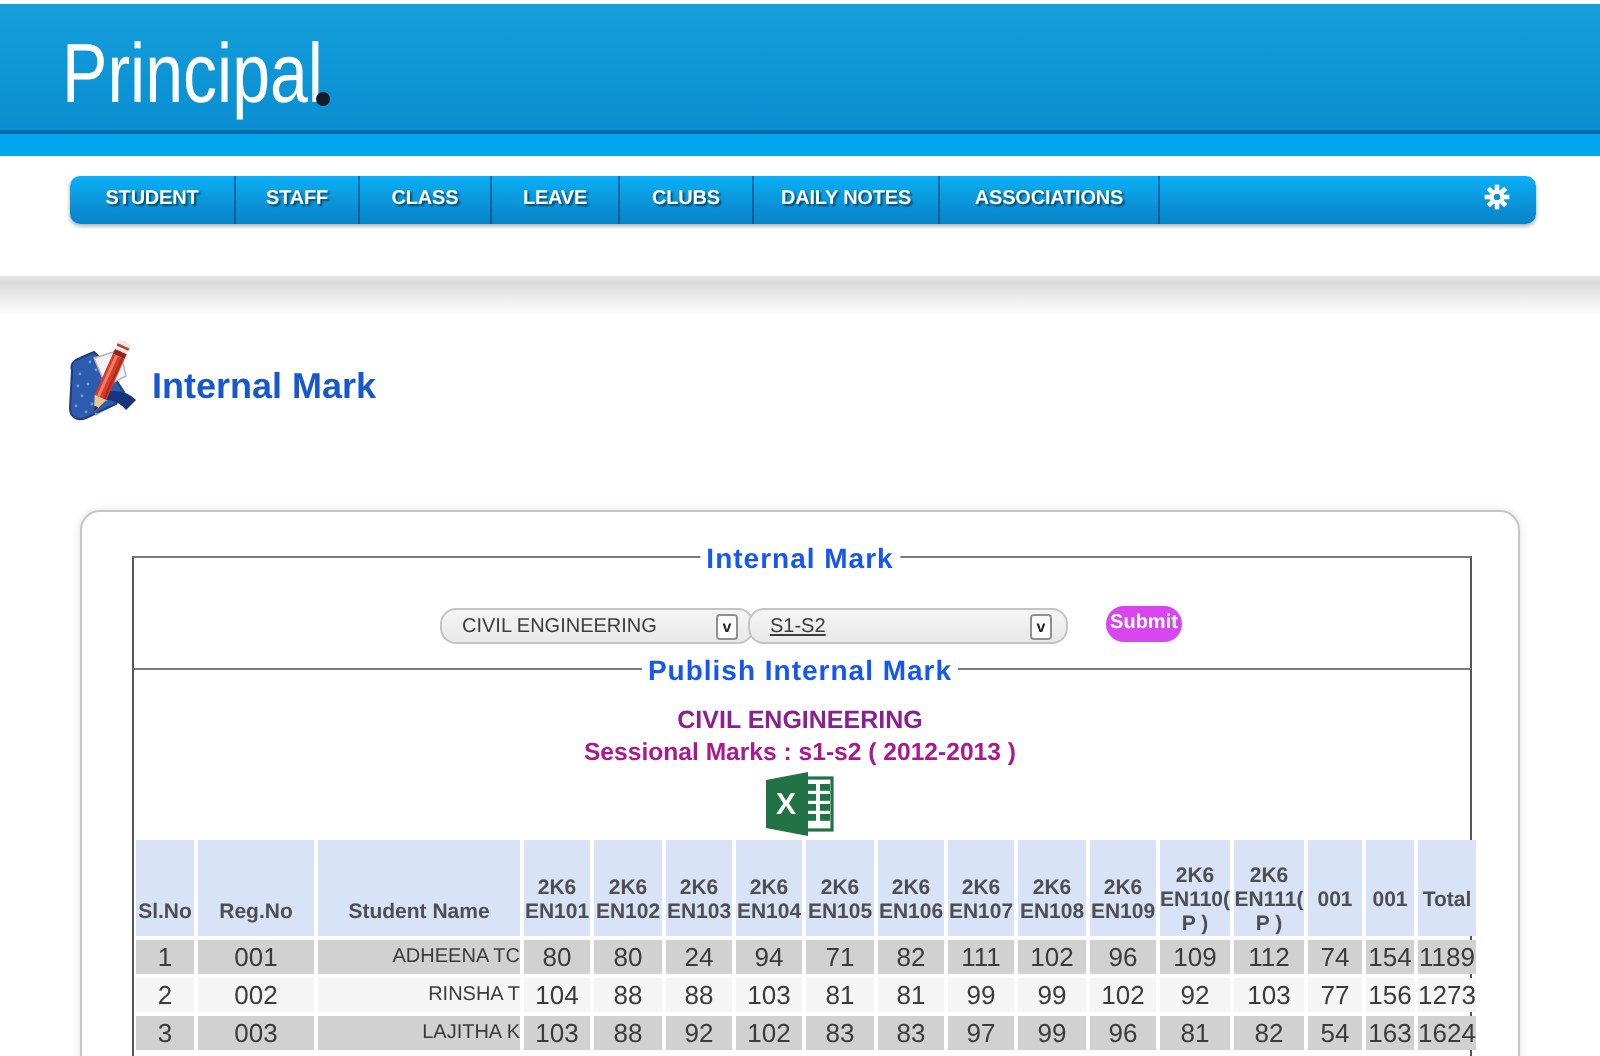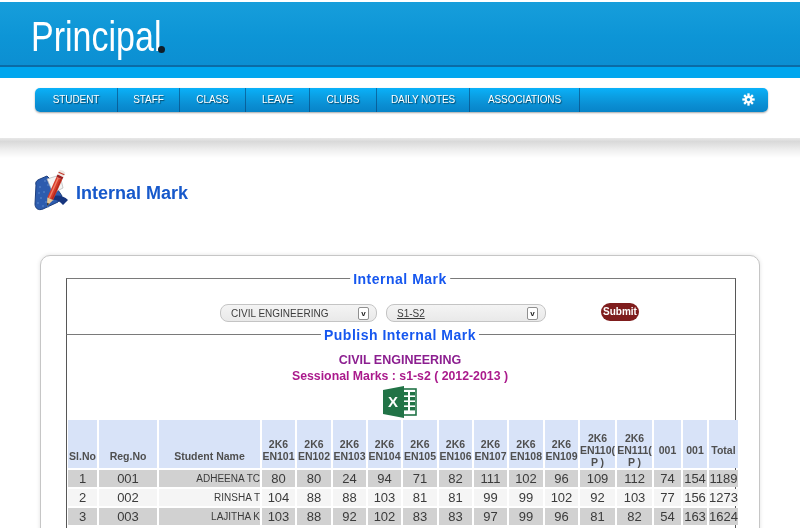--- a/index.html
+++ b/index.html
@@ -7,44 +7,44 @@
 .hdr { position:absolute; left:0; top:2px; width:800px; height:63px;
   background:linear-gradient(180deg,#179edb 0%, #0d95d6 55%, #0c8fd2 100%); }
 .hdr .logo { position:absolute; left:31px; top:5px; font-size:42px; line-height:60px; color:#fff;
   transform:scaleX(0.81); transform-origin:0 0; white-space:nowrap; }
 .dot { position:absolute; left:158px; top:44px; width:7px; height:7px; border-radius:50%; background:#101d28; }
 .hdrline { position:absolute; left:0; top:65px; width:800px; height:2px; background:#0b6ba5; }
 .strip { position:absolute; left:0; top:67px; width:800px; height:11px; background:#00a6ee; }
 .nav { position:absolute; left:35px; top:88px; width:733px; height:24px; border-radius:5px;
   background:linear-gradient(180deg,#0ab1f9 0%, #0b9fe3 35%, #0a8ed3 70%, #0784c8 100%);
   box-shadow:0 1px 2px rgba(0,0,0,0.35); display:flex; }
-.nav a { display:block; height:24px; line-height:24px; text-align:center; color:#fff; font-weight:normal;
+.nav a { display:block; height:24px; line-height:24px; text-align:center; color:#fff; font-weight:bold;
   font-size:10px; letter-spacing:-0.1px; text-decoration:none; border-right:1px solid rgba(10,60,110,0.55); text-shadow:1px 1px 1px rgba(0,0,0,0.5); }
 .nav a:last-child { border-right:none; }
 .band { position:absolute; left:0; top:138px; width:800px; height:20px;
   background:linear-gradient(180deg,#e8e8e8 0%, #d9d9d9 18%, #efefef 60%, #ffffff 100%); }
 .h1icon { position:absolute; left:32px; top:167px; }
 .h1 { position:absolute; left:76px; top:184px; font-size:18px; line-height:18px; font-weight:bold; color:#1759cb; }
 .panel { position:absolute; left:40px; top:255px; width:720px; height:290px; background:#fff;
   border:1px solid #c6c6c6; border-radius:10px; box-shadow:0 0 4px rgba(0,0,0,0.12); }
 .fs { position:absolute; border:1px solid; border-color:#7a7a7a #575757 #7a7a7a #575757; }
 .fs1 { left:66px; top:278px; width:670px; height:56px; border-bottom:none; }
 .fs2 { left:66px; top:334px; width:670px; height:210px; border-bottom:none; }
 .legend { position:absolute; transform:translateX(-50%); left:400px; background:#fff; padding:0 3px;
   color:#1657ef; font-weight:bold; font-size:14px; letter-spacing:0.5px; line-height:14px; white-space:nowrap; }
 .lg1 { top:272px; }
 .lg2 { top:328px; }
 .sel { position:absolute; height:18px; border:1px solid #c4c4c4; border-radius:8px;
   background:linear-gradient(180deg,#f4f4f4,#e9e9e9); font-size:10px; color:#3c3c3c; line-height:17px; padding-left:10px; }
 .sel .arr { position:absolute; right:7px; top:2px; width:11px; height:13px; border:1px solid #909090; border-radius:2px;
   background:#fff; text-align:center; line-height:11px; font-size:8px; font-weight:bold; color:#222; padding:0; }
 .sel1 { left:220px; top:304px; width:157px; }
-.sel2 { left:386px; top:304px; width:160px;text-decoration:underline; }
+.sel2 { left:374px; top:304px; width:160px;text-decoration:underline; }
 .submit { position:absolute; left:553px; top:303px; width:38px; height:18px; border-radius:9px;
-  background:#7f1d1d; color:#fff; font-weight:bold; font-size:10px; text-align:center; line-height:18px;margin-left:48px; }
+  background:#d946ef; color:#fff; font-weight:bold; font-size:10px; text-align:center; line-height:18px; }
 .t1 { position:absolute; left:0; top:353px; width:800px; text-align:center; font-size:12.5px; font-weight:bold; color:#8c1f90; }
 .t2 { position:absolute; left:0; top:369px; width:800px; text-align:center; font-size:12.3px; font-weight:bold; color:#aa1a8c; }
 .xlicon { position:absolute; left:383px; top:386px; }
 table.mk { position:absolute; left:66px; top:418px; border-collapse:separate; border-spacing:2px;
   font-size:13px; color:#3b3b3b; table-layout:fixed; }
 table.mk td { text-align:center; overflow:hidden; }
 table.mk .hd td { background:#d8e3f8; font-weight:bold; color:#4f4f4f; font-size:10.5px; line-height:12px; }
 table.mk .hrow td { height:38px; padding-top:12px; }
 table.mk .mrow td { height:12px; font-size:10.5px; }
 table.mk .gr td { background:#d1d1d1; height:17px; }

